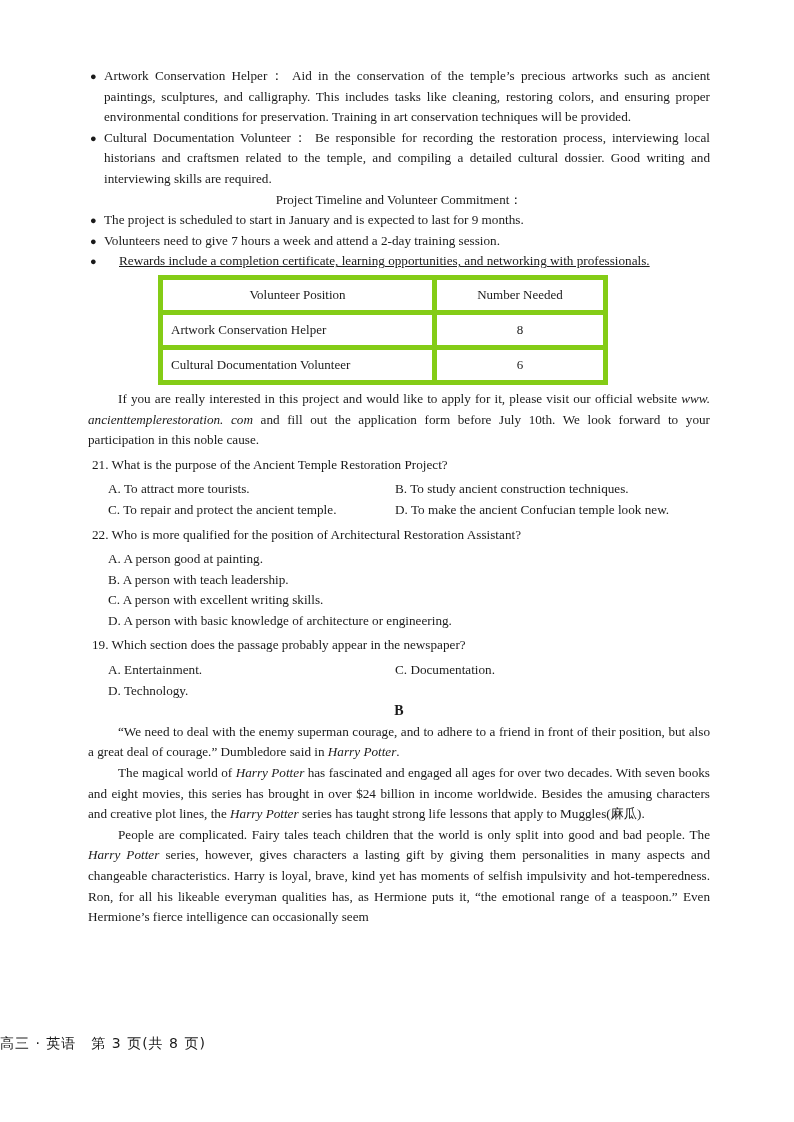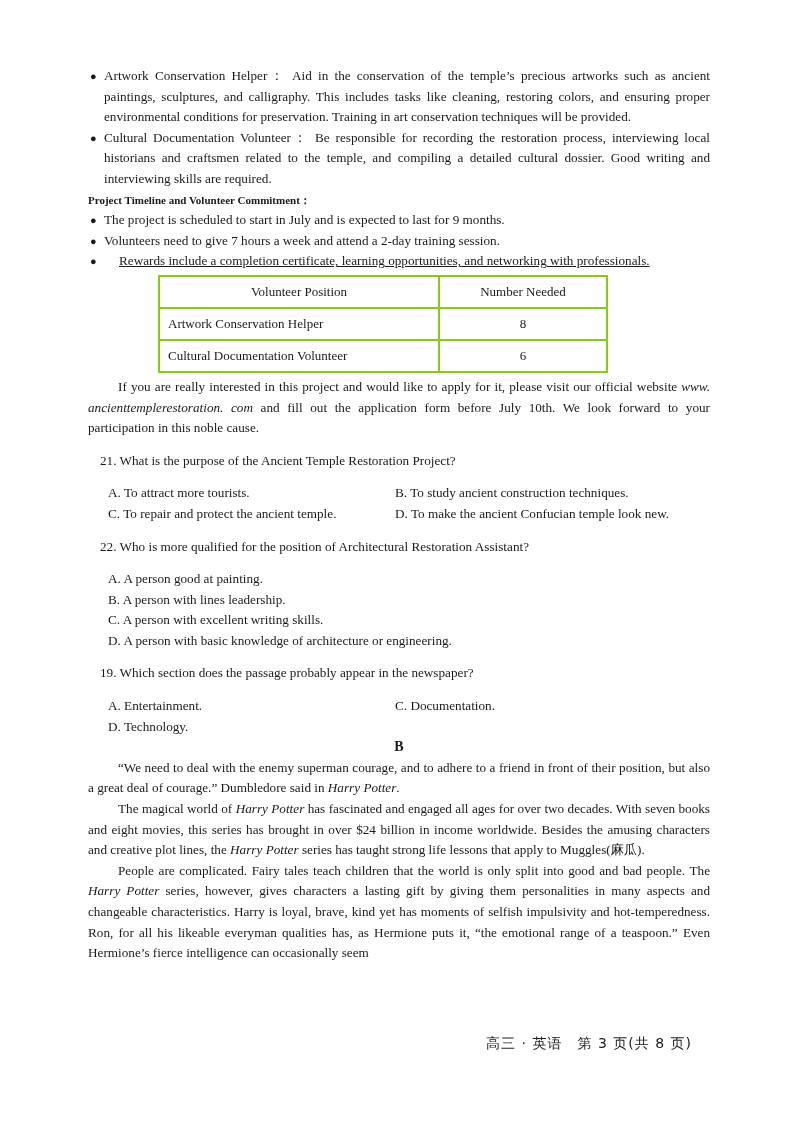--- a/index.html
+++ b/index.html
@@ -1,54 +1,54 @@
 <!DOCTYPE html>
 <html><head>
 <meta charset="utf-8">
 <style>
   html, body { margin: 0; padding: 0; background: #ffffff; }
   body { width: 794px; height: 1122px; position: relative; overflow: hidden;
          font-family: "Liberation Serif", "DejaVu Serif", serif; color: #1a1a1a; }
   .page { position: absolute; left: 88px; top: 66px; width: 622px; font-size: 13.2px; line-height: 20.6px; }
   .bullet { position: relative; padding-left: 16px; text-align: justify; }
   .bullet .dot { position: absolute; left: 2px; top: 0; font-size: 11px; }
-  .head { font-weight: bold; font-size: 11px; }
+  .head { font-weight: normal; font-size: 13px; text-align: center; }
   .indent { text-indent: 30px; text-align: justify; }
   .benefit { padding-left: 31px; text-decoration: underline; }
   table { border-collapse: collapse; margin: 3px 0 4px 70px; width: 450px; font-size: 13px; }
-  td, th { border: 2px solid #84cc16; height: 30px; padding: 0 8px; font-weight: normal; }
+  td, th { border: 5px solid #84cc16; height: 30px; padding: 0 8px; font-weight: normal; }
   th { text-align: center; }
   td.num { text-align: center; width: 150px; }
   table { border: 2px solid #222; }
-  .q { margin: 12px; }
+  .q { margin: 4px; }
   .opts { display: grid; grid-template-columns: 287px auto; padding-left: 20px; }
   .opt1 { padding-left: 20px; }
   .secB { text-align: center; font-weight: bold; font-size: 14px; margin: 0; }
   em { font-style: italic; }
-  .footer { position: absolute; top: 1035px; left: 0; width: 692px; text-align: right; font-size: 14px; letter-spacing: 1px;
+  .footer { position: absolute; top: 1035px; left: 0; width: 692px; text-align: left; font-size: 14px; letter-spacing: 1px;
             font-family: "DejaVu Sans", sans-serif; }
 </style>
 </head>
 <body>
 
 <div class="page">
 
   <div class="bullet">
     <span class="dot">●</span>
     <span>Artwork Conservation Helper</span>：
     <span>Aid in the conservation of the temple’s precious artworks such as ancient paintings, sculptures, and calligraphy. This includes tasks like cleaning, restoring colors, and ensuring proper environmental conditions for preservation. Training in art conservation techniques will be provided.</span>
   </div>
   <div class="bullet">
     <span class="dot">●</span>
     <span>Cultural Documentation Volunteer</span>：
     <span>Be responsible for recording the restoration process, interviewing local historians and craftsmen related to the temple, and compiling a detailed cultural dossier. Good writing and interviewing skills are required.</span>
   </div>
 
   <div class="head">Project Timeline and Volunteer Commitment：</div>
-  <div class="bullet"><span class="dot">●</span><span>The project is scheduled to start in July and is expected to last for 9 months.</span></div>
+  <div class="bullet"><span class="dot">●</span><span>The project is scheduled to start in January and is expected to last for 9 months.</span></div>
   <div class="bullet"><span class="dot">●</span><span>Volunteers need to give 7 hours a week and attend a 2-day training session.</span></div>
   <div class="bullet"><span class="dot">●</span></div>
 
   <div class="benefit">Rewards include a completion certificate, learning opportunities, and networking with professionals.</div>
 
   <table>
     <tbody>
         <tr>
       <th>Volunteer Position</th>
       <th>Number Needed</th>
@@ -72,21 +72,21 @@
       <span>A. To attract more tourists.</span>
       <span>B. To study ancient construction techniques.</span>
       <span>C. To repair and protect the ancient temple.</span>
       <span>D. To make the ancient Confucian temple look new.</span>
     </div>
   </div>
 
   <div>
     <div class="q">22. Who is more qualified for the position of Architectural Restoration Assistant?</div>
     <div class="opt1">A. A person good at painting.</div>
-    <div class="opt1">B. A person with lines leadership.</div>
+    <div class="opt1">B. A person with teach leadership.</div>
     <div class="opt1">C. A person with excellent writing skills.</div>
     <div class="opt1">D. A person with basic knowledge of architecture or engineering.</div>
   </div>
 
   <div>
     <div class="q">19. Which section does the passage probably appear in the newspaper?</div>
     <div class="opts">
       <span>A. Entertainment.</span>
       <span>C. Documentation.</span>
       <span>D. Technology.</span>

